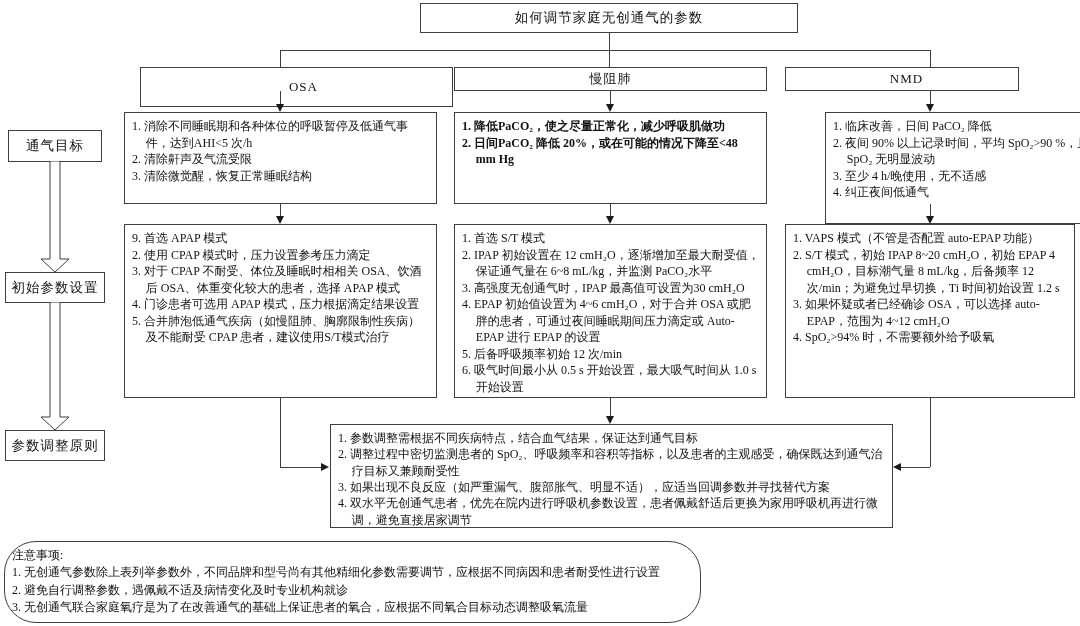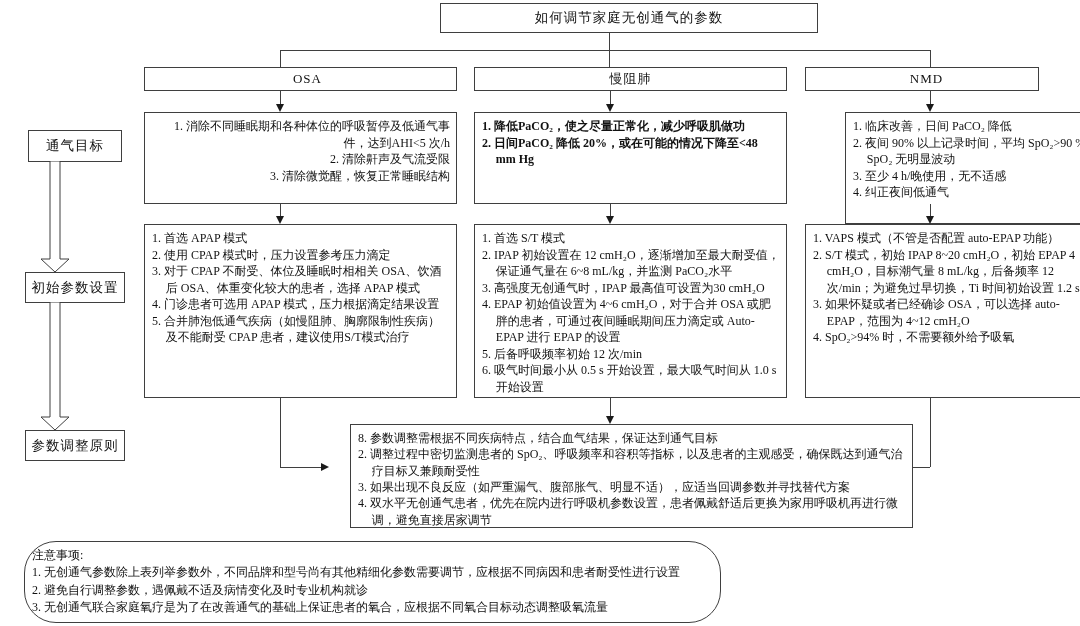--- a/index.html
+++ b/index.html
@@ -17,21 +17,20 @@
   .canvas{
     position:relative;
     width:1080px;height:626px;
     background:var(--bg);
     overflow:hidden;
   }
   .box{
     position:absolute;
     border:1px solid var(--border);
     background:var(--bg);
-    margin-left:20px;
   }
   .center-text{
     display:flex;align-items:center;justify-content:center;
     text-align:center;
   }
   .title-box{font-size:13.5px;letter-spacing:1px;}
   .header-box{font-size:13px;letter-spacing:1px;}
   .label-box{font-size:13.5px;letter-spacing:1px;}
   .content-box{
     padding:5px 6px 3px 7px;
@@ -74,21 +73,21 @@
     <span>如何调节家庭无创通气的参数</span>
   </div>
 
   <div>
     <div class="vline" style="left:609px;top:33px;height:34px;"></div>
     <div class="hline" style="left:280px;top:50px;width:650px;"></div>
     <div class="vline" style="left:280px;top:50px;height:17px;"></div>
     <div class="vline" style="left:930px;top:50px;height:17px;"></div>
   </div>
 
-  <div class="box center-text header-box" style="left:124px;top:67px;width:313px;height:24px;padding-left:14px;">
+  <div class="box center-text header-box" style="left:140px;top:67px;width:313px;height:40px;padding-left:14px;">
     <span>OSA</span>
   </div>
   <div class="box center-text header-box" style="left:454px;top:67px;width:313px;height:24px;">
     <span>慢阻肺</span>
   </div>
   <div class="box center-text header-box" style="left:785px;top:67px;width:234px;height:24px;padding-left:9px;">
     <span>NMD</span>
   </div>
 
   <div>
@@ -97,21 +96,21 @@
   </div>
   <div>
     <div class="vline" style="left:610px;top:91px;height:15px;"></div>
     <div class="head-down" style="left:606px;top:104px;"></div>
   </div>
   <div>
     <div class="vline" style="left:930px;top:91px;height:15px;"></div>
     <div class="head-down" style="left:926px;top:104px;"></div>
   </div>
 
-  <div class="box content-box" style="left:124px;top:112px;width:313px;height:92px;text-align:right;">
+  <div class="box content-box" style="left:124px;top:112px;width:313px;height:92px;">
       <div class="li">1. 消除不同睡眠期和各种体位的呼吸暂停及低通气事件，达到AHI&lt;5 次/h</div>
       <div class="li">2. 清除鼾声及气流受限</div>
       <div class="li">3. 清除微觉醒，恢复正常睡眠结构</div>
     </div>
   <div class="box content-box" style="left:454px;top:112px;width:313px;height:92px;font-weight:bold;">
       <div class="li">1. 降低PaCO₂，使之尽量正常化，减少呼吸肌做功</div>
       <div class="li">2. 日间PaCO₂ 降低 20%，或在可能的情况下降至&lt;48 mm Hg</div>
     </div>
   <div class="box content-box" style="left:825px;top:112px;width:290px;height:112px;">
       <div class="li">1. 临床改善，日间 PaCO₂ 降低</div>
@@ -127,21 +126,21 @@
   <div>
     <div class="vline" style="left:610px;top:204px;height:14px;"></div>
     <div class="head-down" style="left:606px;top:216px;"></div>
   </div>
   <div>
     <div class="vline" style="left:930px;top:204px;height:14px;"></div>
     <div class="head-down" style="left:926px;top:216px;"></div>
   </div>
 
   <div class="box content-box" style="left:124px;top:224px;width:313px;height:174px;">
-      <div class="li">1. 首选 APAP 模式</div>
+      <div class="li">9. 首选 APAP 模式</div>
       <div class="li">2. 使用 CPAP 模式时，压力设置参考压力滴定</div>
       <div class="li">3. 对于 CPAP 不耐受、体位及睡眠时相相关 OSA、饮酒后 OSA、体重变化较大的患者，选择 APAP 模式</div>
       <div class="li">4. 门诊患者可选用 APAP 模式，压力根据滴定结果设置</div>
       <div class="li">5. 合并肺泡低通气疾病（如慢阻肺、胸廓限制性疾病）及不能耐受 CPAP 患者，建议使用S/T模式治疗</div>
     </div>
   <div class="box content-box" style="left:454px;top:224px;width:313px;height:174px;">
       <div class="li">1. 首选 S/T 模式</div>
       <div class="li">2. IPAP 初始设置在 12 cmH₂O，逐渐增加至最大耐受值，保证通气量在 6~8 mL/kg，并监测 PaCO₂水平</div>
       <div class="li">3. 高强度无创通气时，IPAP 最高值可设置为30 cmH₂O</div>
       <div class="li">4. EPAP 初始值设置为 4~6 cmH₂O，对于合并 OSA 或肥胖的患者，可通过夜间睡眠期间压力滴定或 Auto-EPAP 进行 EPAP 的设置</div>
@@ -164,21 +163,21 @@
     <div class="vline" style="left:610px;top:398px;height:20px;"></div>
     <div class="head-down" style="left:606px;top:416px;"></div>
   </div>
   <div>
     <div class="vline" style="left:930px;top:398px;height:69px;"></div>
     <div class="hline" style="left:901px;top:467px;width:29px;"></div>
     <div class="head-left" style="left:893px;top:463px;"></div>
   </div>
 
   <div class="box content-box" style="left:330px;top:424px;width:563px;height:104px;line-height:1.36;">
-      <div class="li">8. 参数调整需根据不同疾病特点，结合血气结果，保证达到通气目标</div>
+      <div class="li">1. 参数调整需根据不同疾病特点，结合血气结果，保证达到通气目标</div>
       <div class="li">2. 调整过程中密切监测患者的 SpO₂、呼吸频率和容积等指标，以及患者的主观感受，确保既达到通气治疗目标又兼顾耐受性</div>
       <div class="li">3. 如果出现不良反应（如严重漏气、腹部胀气、明显不适），应适当回调参数并寻找替代方案</div>
       <div class="li">4. 双水平无创通气患者，优先在院内进行呼吸机参数设置，患者佩戴舒适后更换为家用呼吸机再进行微调，避免直接居家调节</div>
     </div>
 
   <div class="box center-text label-box" style="left:8px;top:130px;width:94px;height:32px;">
     <span>通气目标</span>
   </div>
   <svg class="block-arrow" style="left:40px;top:161px;" width="30" height="112" viewBox="0 0 30 112">
     <polygon points="10,0 20,0 20,98 29,98 15,111 1,98 10,98" fill="#ffffff" stroke="#3f3f3f" stroke-width="1"></polygon>

